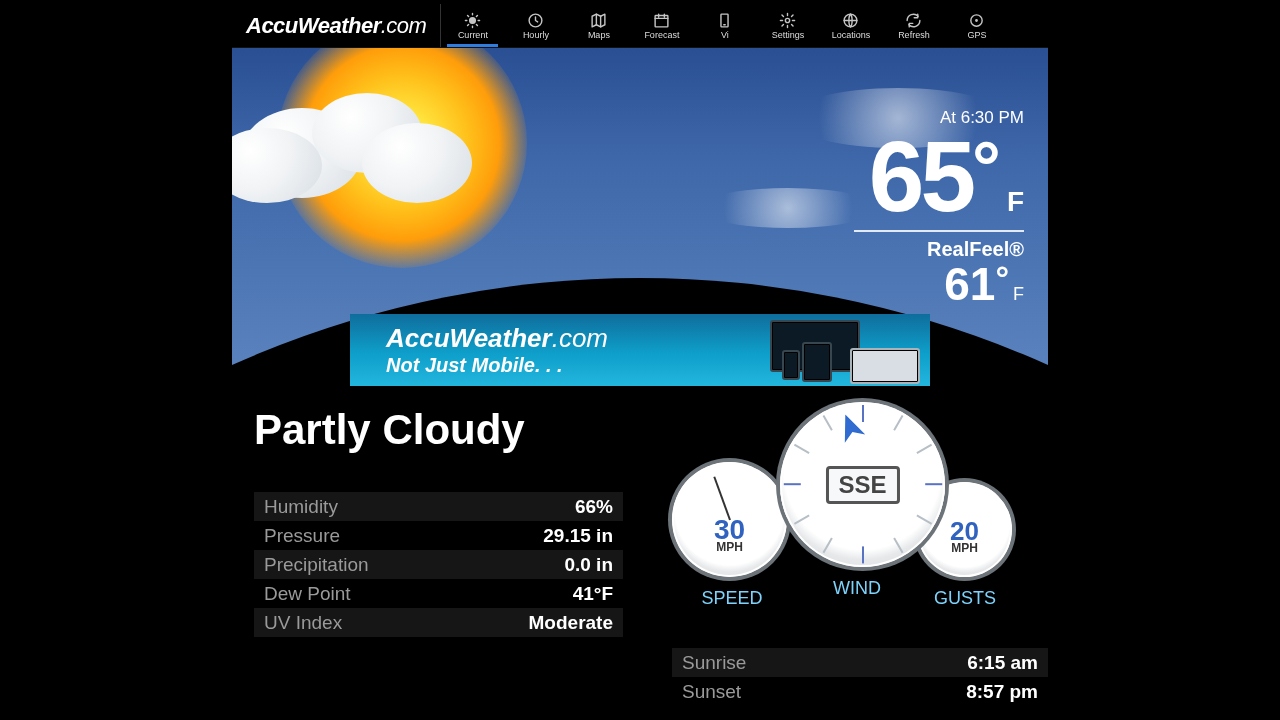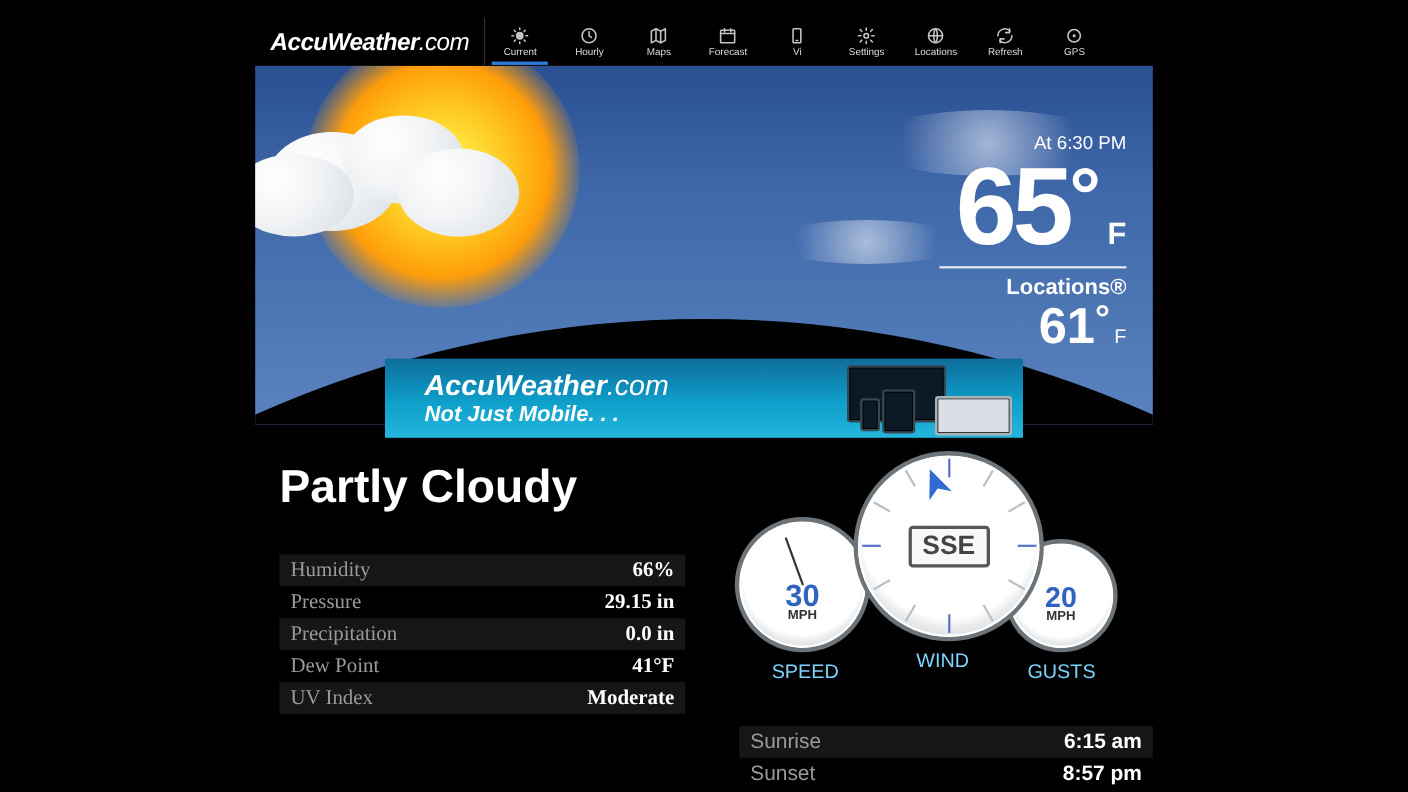--- a/index.html
+++ b/index.html
@@ -7,21 +7,21 @@
     background: #000;
     font-family: -apple-system, "Segoe UI", Helvetica, Arial, sans-serif;
     width: 1280px;
     height: 720px;
     overflow: hidden;
     color: #fff;
   }
   .app {
     width: 816px;
     height: 580px;
-    margin: 16px auto;
+    margin: 4px auto;
     background: #000;
     position: relative;
   }
 
   
   .topbar {
     height: 44px;
     background: #000;
     display: flex;
     align-items: stretch;
@@ -200,21 +200,20 @@
     padding: 0 22px;
   }
   .cond {
     font-size: 42px;
     font-weight: 700;
     margin: 10px 0 38px 0;
   }
   .cols {
     display: flex;
     gap: 34px;
-    font-family: Liberation Serif, serif;
   }
   .statcol { flex: 1; }
   .statrow {
     display: flex;
     justify-content: space-between;
     align-items: center;
     height: 29px;
     padding: 0 10px;
     font-size: 19px;
   }
@@ -396,21 +395,21 @@
     <div class="wispy w1"></div>
     <div class="wispy w2"></div>
 
     <div class="ts">At 6:30 PM</div>
 
     <div class="tempblock">
       <div>
         <span class="temp">65</span><span class="deg">°</span><span class="unit">F</span>
       </div>
       <div class="divider"></div>
-      <div class="rf-label">Locations®</div>
+      <div class="rf-label">RealFeel®</div>
       <div class="rf-temp">
         <span>61</span><span class="dg">°</span><span class="un">F</span>
       </div>
     </div>
 
     <div class="arc"></div>
   </div>
 
   <div class="ad">
     <div>

